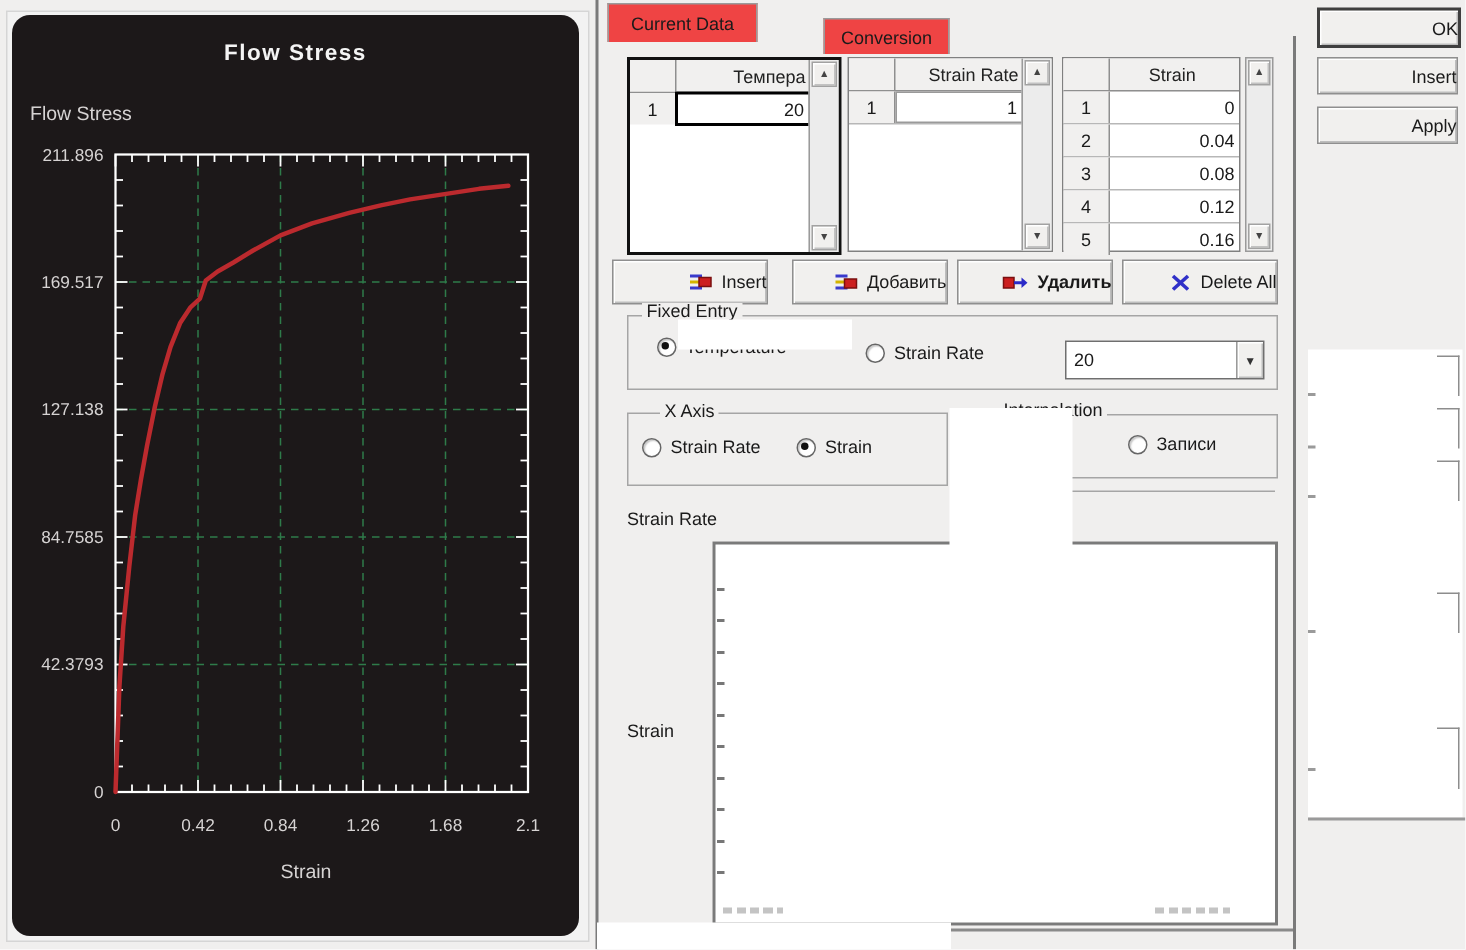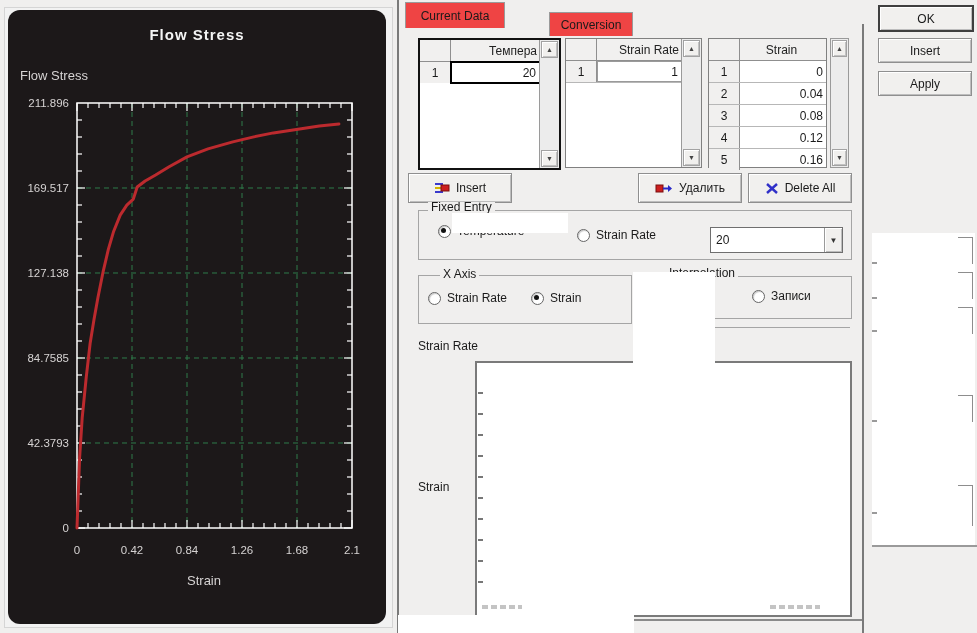--- a/index.html
+++ b/index.html
@@ -19,21 +19,21 @@
   .grid .hdr{display:flex;height:21px;background:#f1f0ef;border-bottom:1px solid #8f8f8f;}
   .grid .row{display:flex;height:21px;border-bottom:1px solid #b7b7b7;}
   .cell-num{width:30px;border-right:1px solid #8f8f8f;background:#f1f0ef;display:flex;align-items:center;justify-content:center;}
   .cell-val{flex:1;display:flex;align-items:center;justify-content:flex-end;padding-right:3px;overflow:hidden;white-space:nowrap;}
   .hdr .cell-num{background:#f1f0ef;}
   .hdr .cell-val{font-weight:normal;color:#222;}
   .scrollcol{position:absolute;top:0;right:0;bottom:0;width:19px;background:#ececec;border-left:1px solid #9a9a9a;}
   .sbtn{position:absolute;left:1px;right:1px;height:15px;background:#f1f0ee;border:1px solid #a2a2a2;box-shadow:inset 1px 1px 0 #fff,inset -1px -1px 0 #c2c2c2;font-size:7px;color:#444;display:flex;align-items:center;justify-content:center;}
   .editcell{border:2px solid #000;background:#fff;display:flex;align-items:center;justify-content:flex-end;padding-right:3px;}
   
-  .btn3d{background:#f1f0ee;border:1px solid #8f8f8f;box-shadow:inset 1px 1px 0 #fff,inset -1px -1px 0 #bdbdbd;display:flex;align-items:center;justify-content:center;gap:6px;}
+  .btn3d{background:#f1f0ee;border:1px solid #8f8f8f;box-shadow:inset 1px 1px 0 #fff,inset -1px -1px 0 #bdbdbd;display:flex;align-items:center;justify-content:flex-end;gap:6px;}
   .btn-default{border:2px solid #3f3f3f;}
   
   .grp{border:1px solid #a5a5a5;}
   .grplabel{position:absolute;background:#f0efee;padding:0 3px;line-height:11px;}
   
   .radio{width:11px;height:11px;border-radius:50%;background:#fff;border:1px solid #666;box-shadow:inset 1px 1px 1px #c9c9c9;}
   .radio.on::after{content:"";display:block;width:5px;height:5px;border-radius:50%;background:#111;margin:2px;}
   .radiorow{display:flex;align-items:center;gap:6px;}
   
   .combo{background:#fff;border:1px solid #6f6f6f;display:flex;align-items:center;}
@@ -261,21 +261,30 @@
 
   <div class="abs btn3d" style="left:408px;top:173px;width:102px;height:28px;">
     <svg width="16" height="13">
         <rect x="1" y="1" width="8" height="2" fill="#3a3acc"></rect>
         <rect x="1" y="5" width="7" height="2" fill="#d4b400"></rect>
         <rect x="1" y="9" width="8" height="2" fill="#3a3acc"></rect>
         <rect x="7" y="3" width="8" height="6" fill="#cc1f1f" stroke="#7a0f0f"></rect>
       </svg>
     <span>Insert</span>
   </div>
-  <div class="abs btn3d" style="left:638px;top:173px;width:102px;height:28px;">
+  <div class="abs btn3d" style="left:528px;top:173px;width:102px;height:28px;">
+    <svg width="16" height="13">
+        <rect x="1" y="1" width="8" height="2" fill="#3a3acc"></rect>
+        <rect x="1" y="5" width="7" height="2" fill="#d4b400"></rect>
+        <rect x="1" y="9" width="8" height="2" fill="#3a3acc"></rect>
+        <rect x="7" y="4" width="8" height="6" fill="#cc1f1f" stroke="#7a0f0f"></rect>
+      </svg>
+    <span>Добавить</span>
+  </div>
+  <div class="abs btn3d" style="left:638px;top:173px;width:102px;height:28px;font-weight:bold;">
     <svg width="18" height="13">
         <rect x="1" y="3" width="7" height="7" fill="#cc1f1f" stroke="#7a0f0f"></rect>
         <line x1="8" y1="6.5" x2="14" y2="6.5" stroke="#2a2ac8" stroke-width="2"></line>
         <path d="M13,3 L17,6.5 L13,10 Z" fill="#2a2ac8"></path>
       </svg>
     <span>Удалить</span>
   </div>
   <div class="abs btn3d" style="left:748px;top:173px;width:102px;height:28px;">
     <svg width="14" height="13">
         <line x1="2" y1="2" x2="12" y2="11" stroke="#3030c8" stroke-width="2.4"></line>

